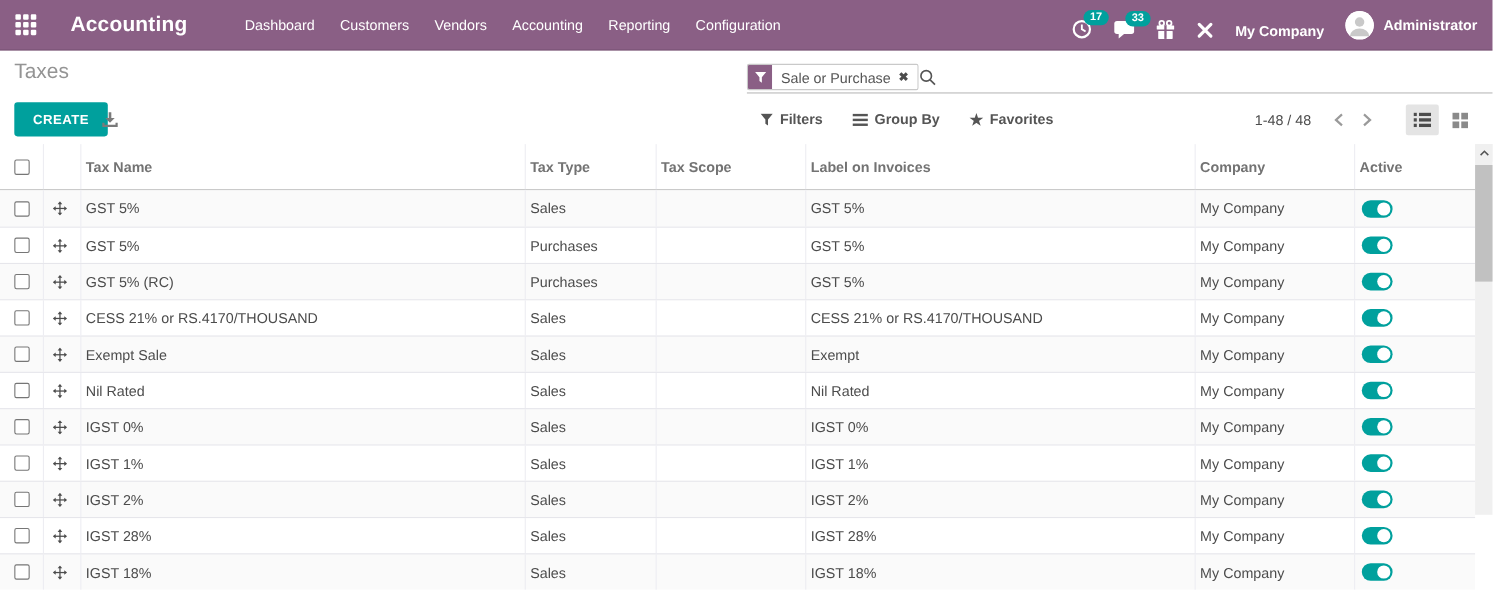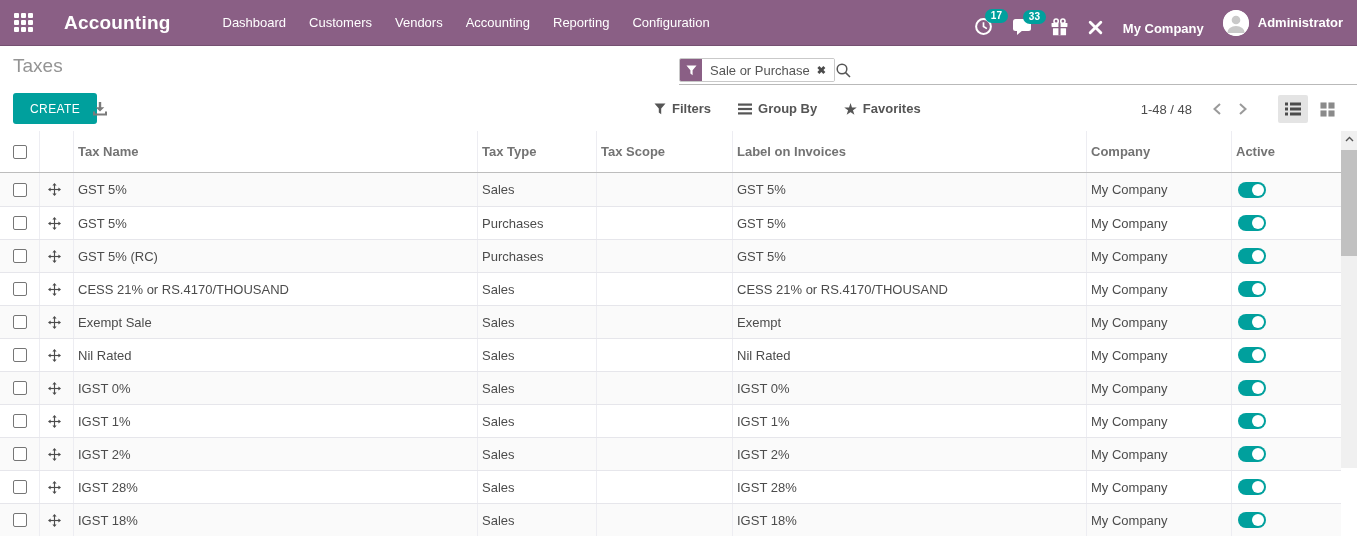--- a/index.html
+++ b/index.html
@@ -35,24 +35,24 @@
   .facet-body { background:#fff; display:flex; align-items:center; gap:7px; padding:0 8px; }
   .facet-label { font-size:13px; color:#555; white-space:nowrap; }
   .facet-x { font-size:11px; font-weight:bold; color:#4c4c4c; cursor:pointer; }
   .search-input { flex:1; border:none; outline:none; font-size:13px; color:#555; padding-left:10px; background:transparent; }
   .search-input::placeholder { color:#b3b3b3; }
   .mag { margin-right:8px; cursor:pointer; display:flex; }
 
   
   .controls { position:relative; height:41px; }
   .create-btn { position:absolute; left:13px; top:3px; background:#00A09D; color:#fff;
-    border:none; font-size:12px; font-weight:normal; letter-spacing:.4px; padding:0 17px;
+    border:none; font-size:12px; font-weight:bold; letter-spacing:.4px; padding:0 17px;
     height:31px; border-radius:3px; cursor:pointer; font-family:inherit; }
   .dl-btn { position:absolute; left:92px; top:11px; cursor:pointer; display:flex; }
-  .search-opts { position:absolute; left:654px; top:11px; display:flex; gap:27px; }
+  .search-opts { position:absolute; left:691px; top:11px; display:flex; gap:27px; }
   .opt { display:flex; align-items:center; gap:6px; font-size:13px; font-weight:bold;
     color:#555; cursor:pointer; }
   .pager-area { position:absolute; right:15px; top:5px; display:flex; align-items:center; }
   .pager-text { font-size:13px; color:#4c4c4c; margin-right:12px; }
   .pg-btn { width:26px; height:28px; display:flex; align-items:center; justify-content:center; cursor:pointer; }
   .view-btns { display:flex; margin-left:22px; gap:4px; }
   .vbtn { width:30px; height:28px; display:flex; align-items:center; justify-content:center;
     border-radius:2px; cursor:pointer; }
   .vbtn.active { background:#e4e4e4; }
 

